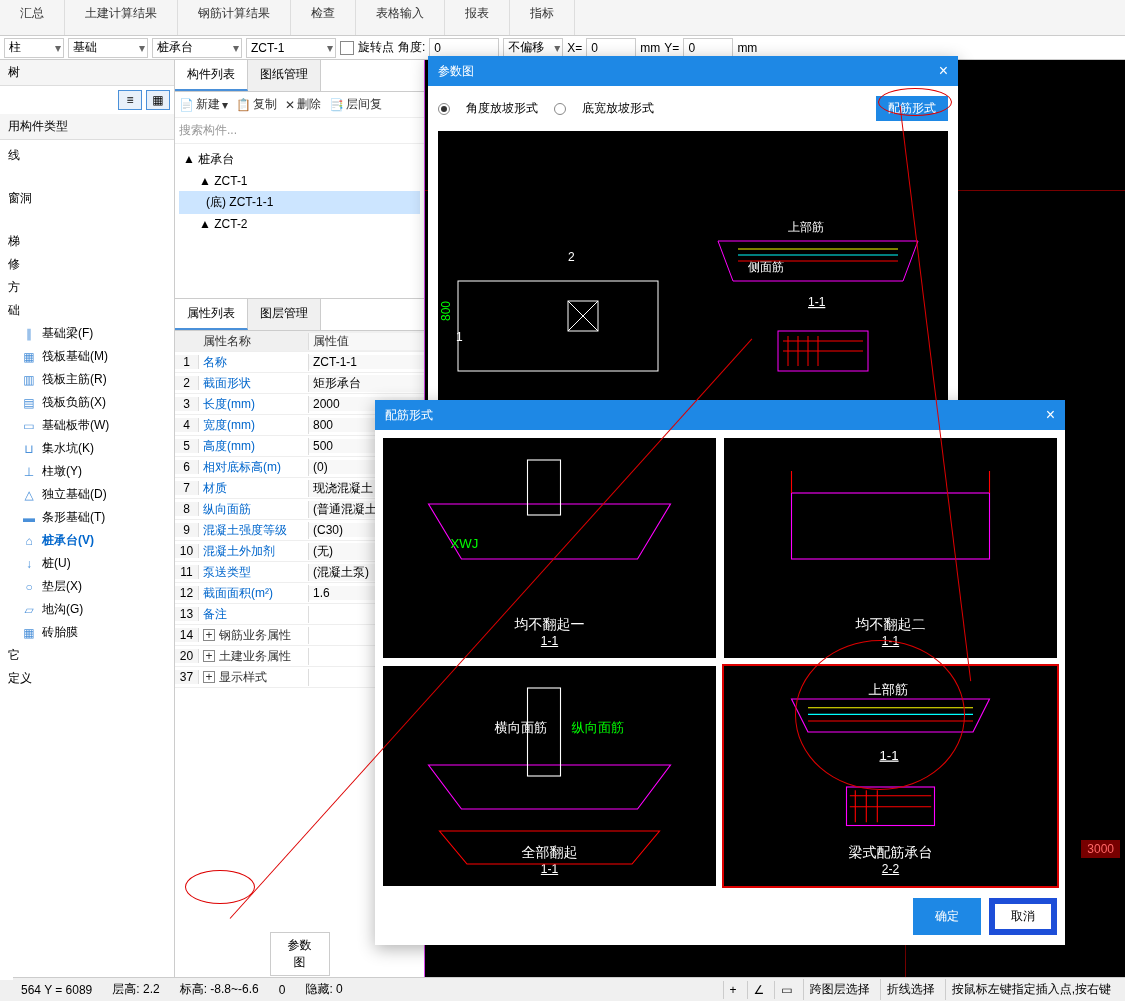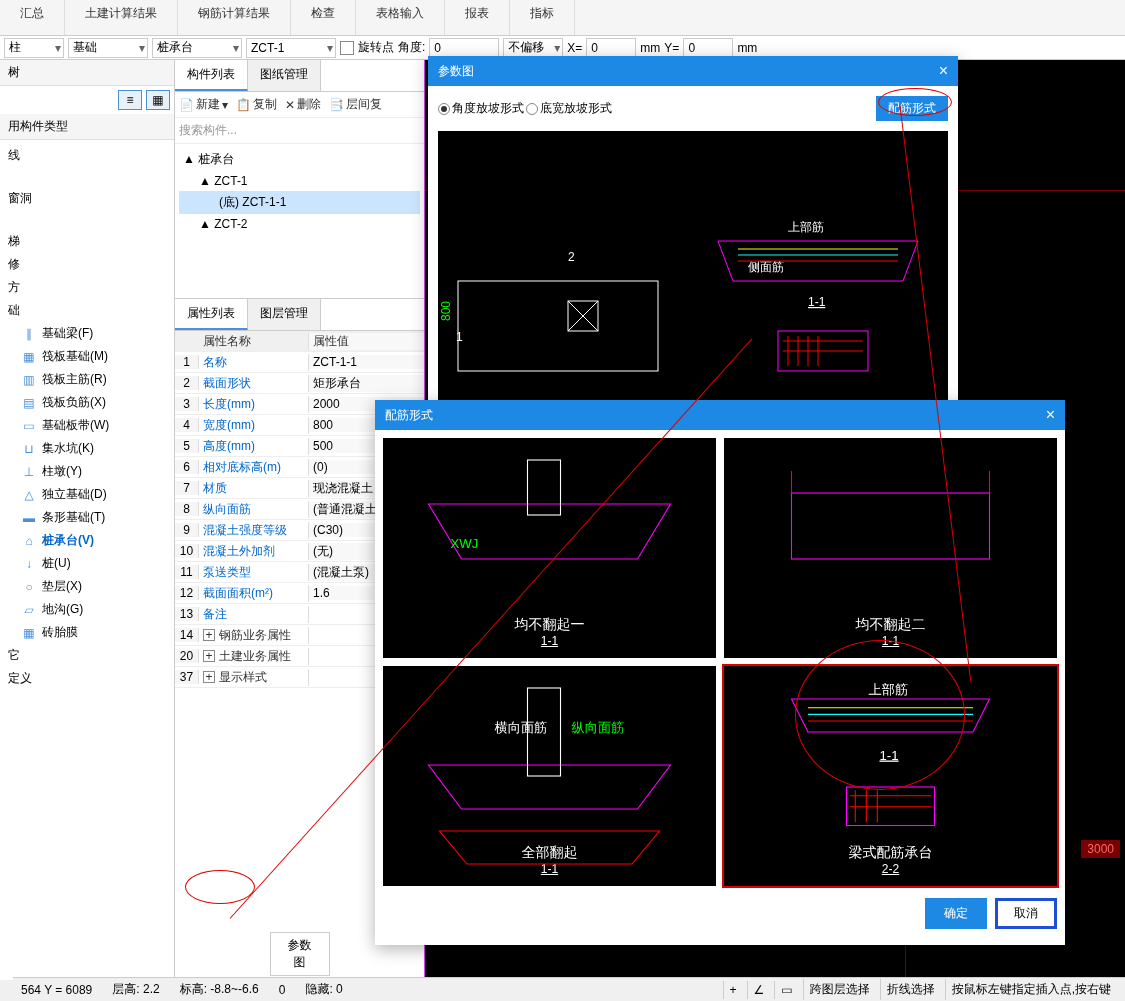--- a/index.html
+++ b/index.html
@@ -25,53 +25,53 @@
 .tabs{display:flex;border-bottom:1px solid #ccc}
 .tab{padding:6px 12px;background:#f0f0f0;border-right:1px solid #ccc}
 .tab.active{background:#fff;border-bottom:2px solid #4a90d9}
 .mid-tools{padding:4px;display:flex;gap:8px;border-bottom:1px solid #eee}
 .tool-btn{display:flex;align-items:center;gap:2px;color:#333}
 .search{padding:4px;border-bottom:1px solid #eee;color:#999}
 .comp-tree{padding:4px}
 .comp-item{padding:3px 0}
 .comp-item.l0{padding-left:4px}
 .comp-item.l1{padding-left:20px}
-.comp-item.l2{padding-left:40px}
+.comp-item.l2{padding-left:27px}
 .comp-item.sel{background:#cce5ff}
 .prop-tabs{display:flex;border-top:1px solid #ccc;border-bottom:1px solid #ccc}
 .prop-table{flex:1;overflow:auto}
 .prop-row{display:flex;border-bottom:1px solid #eee;height:21px;align-items:center}
 .prop-num{width:24px;text-align:center;background:#f5f5f5;border-right:1px solid #ddd}
 .prop-name{width:110px;padding-left:4px;color:#0066cc;border-right:1px solid #ddd}
 .prop-val{flex:1;padding-left:4px;background:#f8f8f8}
 .prop-head{background:#f0f0f0;font-weight:normal}
 .prop-head .prop-name,.prop-head .prop-val{color:#333;}
 .expand{display:inline-block;width:12px;height:12px;border:1px solid #888;text-align:center;line-height:10px;margin-right:4px;background:#fff}
 .param-btn{margin:4px auto;padding:4px 12px;border:1px solid #ccc;background:#fff;display:block;width:60px;text-align:center}
 .canvas{flex:1;background:#000;position:relative}
 .canvas .cross-v{position:absolute;left:480px;top:0;bottom:0;width:1px;background:#700}
 .canvas .cross-h{position:absolute;top:130px;left:0;right:0;height:1px;background:#700}
 .dim-label{position:absolute;color:#f66;background:#700;padding:2px 6px;right:5px;top:780px}
 .modal{position:absolute;background:#fff;box-shadow:0 4px 16px rgba(0,0,0,.3)}
 .modal-head{background:#1e88e5;color:#fff;padding:6px 10px;display:flex;justify-content:space-between;align-items:center}
 .close{color:#fff;font-size:16px}
 .modal1{left:428px;top:56px;width:530px;height:350px}
-.modal1 .body{padding:10px;display:flex;align-items:center;gap:2px}
+.modal1 .body{padding:10px;display:flex;align-items:center;gap:16px}
 .radio{width:12px;height:12px;border:1px solid #888;border-radius:50%;display:inline-block;position:relative}
 .radio.on:after{content:"";position:absolute;inset:2px;background:#333;border-radius:50%}
 .btn-primary{background:#1e88e5;color:#fff;padding:4px 12px;border:none;margin-left:auto}
 .modal1 .diagram{background:#000;height:270px;margin:0 10px;position:relative}
 .modal2{left:375px;top:400px;width:690px;height:545px}
 .modal2 .grid{background:#fff;padding:8px;display:grid;grid-template-columns:1fr 1fr;gap:8px;height:460px;overflow:auto}
 .cell{background:#000;position:relative;height:220px;color:#fff;display:flex;flex-direction:column;align-items:center;justify-content:flex-end;padding-bottom:10px}
 .cell.sel{outline:2px solid #d00}
 .cell-title{font-size:14px;font-family:serif}
 .cell-sub{font-size:12px;text-decoration:underline}
 .modal2 .footer{display:flex;justify-content:flex-end;gap:8px;padding:8px}
-.btn{padding:4px 16px;border:3px solid #1d4ed8;background:#fff}
+.btn{padding:4px 16px;border:6px solid #1d4ed8;background:#fff}
 .status{position:absolute;bottom:0;left:13px;right:0;height:24px;background:#f0f0f0;border-top:1px solid #ccc;display:flex;align-items:center;padding:0 8px;gap:20px;font-size:11px}
 .status-r{margin-left:auto;display:flex;gap:4px;align-items:center}
 .status-btn{padding:2px 6px;border-left:1px solid #ccc}
 .ellipse{position:absolute;border:1px solid #d00;border-radius:50%}
 .arrow-line{position:absolute;background:#d00;height:1px;transform-origin:left center}
 svg.diag{position:absolute;inset:0;width:100%;height:100%}
 </style>
 </head>
 <body>
 

